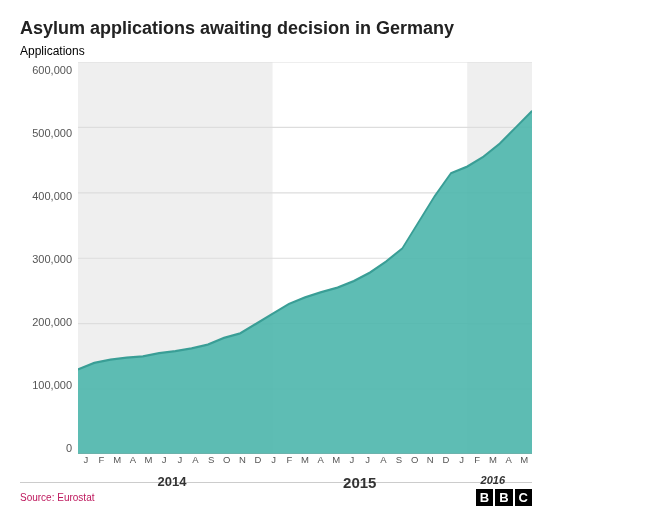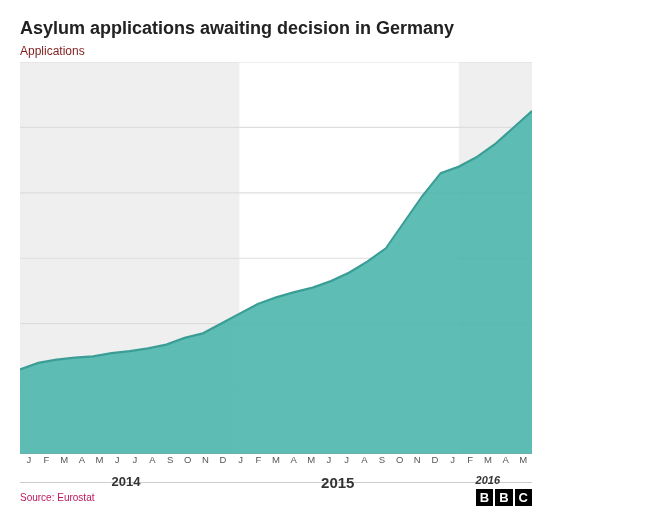--- a/index.html
+++ b/index.html
@@ -20,21 +20,21 @@
     }
     .chart-title {
       font-size: 18px;
       font-weight: bold;
       color: #222;
       margin-bottom: 4px;
       line-height: 1.2;
     }
     .y-axis-label {
       font-size: 12px;
-      color: #7f1d1d;
+      color: #000000;
       margin-bottom: 4px;
     }
     .chart-area {
       flex: 1;
       position: relative;
       display: flex;
       flex-direction: row;
     }
     .y-axis {
       width: 58px;
@@ -115,20 +115,30 @@
     }
   </style>
 </head>
 <body>
 
 <div class="container">
   <div class="chart-title">Asylum applications awaiting decision in Germany</div>
   <div class="y-axis-label">Applications</div>
 
   <div class="chart-area">
+    <div class="y-axis">
+
+    <div class="y-axis-tick">600,000</div>
+        <div class="y-axis-tick">500,000</div>
+        <div class="y-axis-tick">400,000</div>
+        <div class="y-axis-tick">300,000</div>
+        <div class="y-axis-tick">200,000</div>
+        <div class="y-axis-tick">100,000</div>
+        <div class="y-axis-tick">0</div>
+      </div>
     <div class="chart-inner">
       <div class="chart-svg-container">
         <svg class="chart-svg" viewBox="0 0 560 340" preserveAspectRatio="none" id="main-chart">
             <rect x="480" y="0" width="80" height="340" fill="#e8e8e8" opacity="0.7"></rect>
             <rect x="0" y="0" width="240" height="340" fill="#e8e8e8" opacity="0.7"></rect>
             <line x1="0" x2="560" y1="340" y2="340" stroke="#ddd" stroke-width="1"></line>
             <line x1="0" x2="560" y1="283.3333333333333" y2="283.3333333333333" stroke="#ddd" stroke-width="1"></line>
             <line x1="0" x2="560" y1="226.66666666666669" y2="226.66666666666669" stroke="#ddd" stroke-width="1"></line>
             <line x1="0" x2="560" y1="170" y2="170" stroke="#ddd" stroke-width="1"></line>
             <line x1="0" x2="560" y1="113.33333333333334" y2="113.33333333333334" stroke="#ddd" stroke-width="1"></line>

